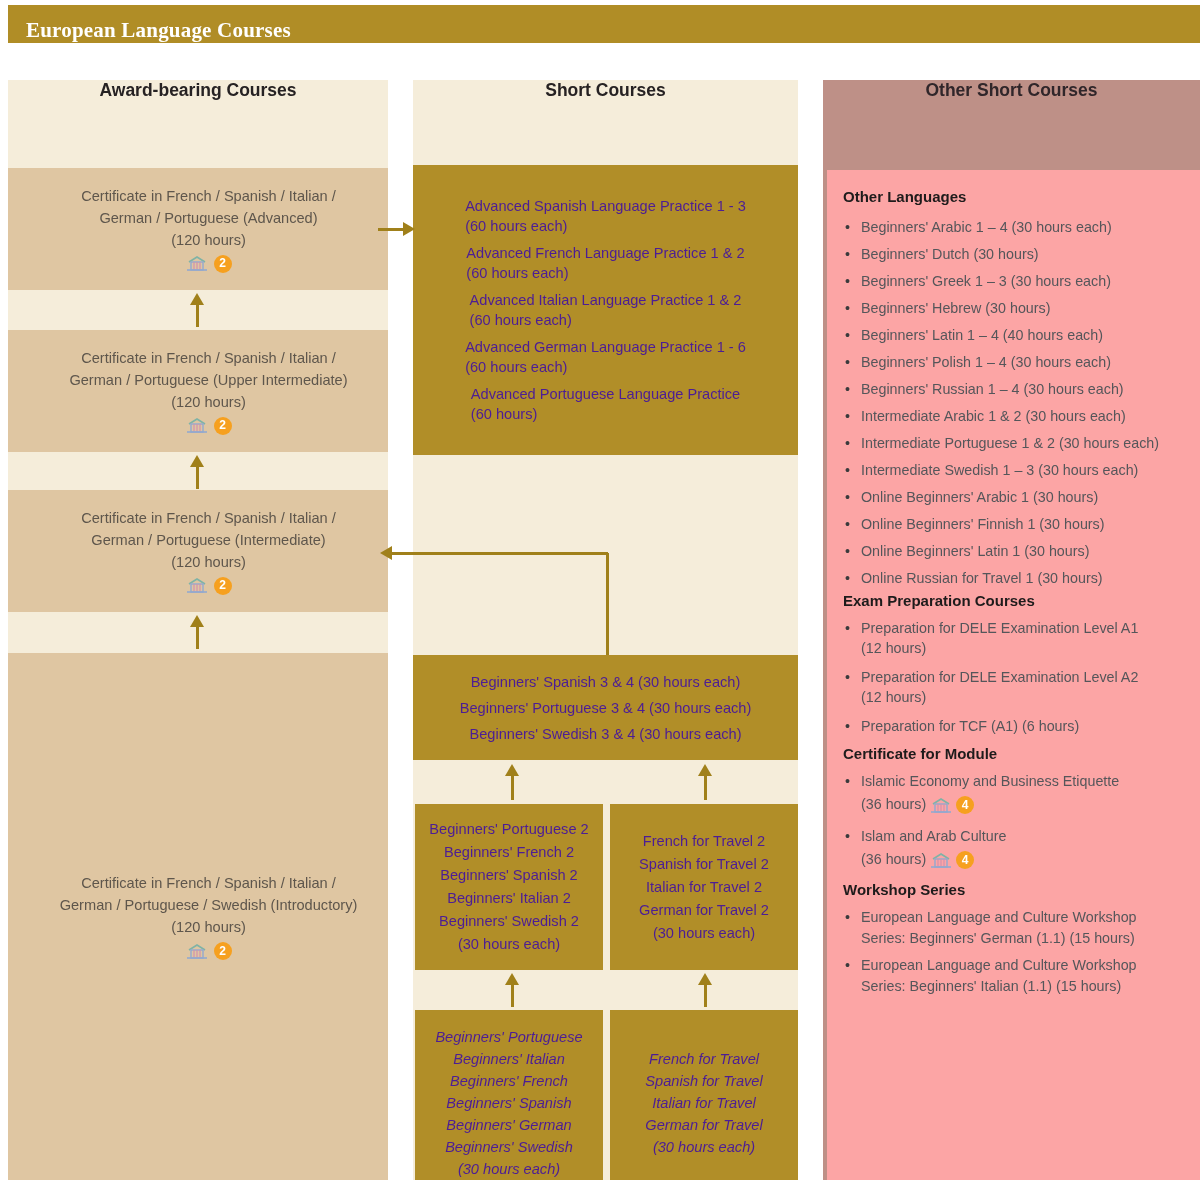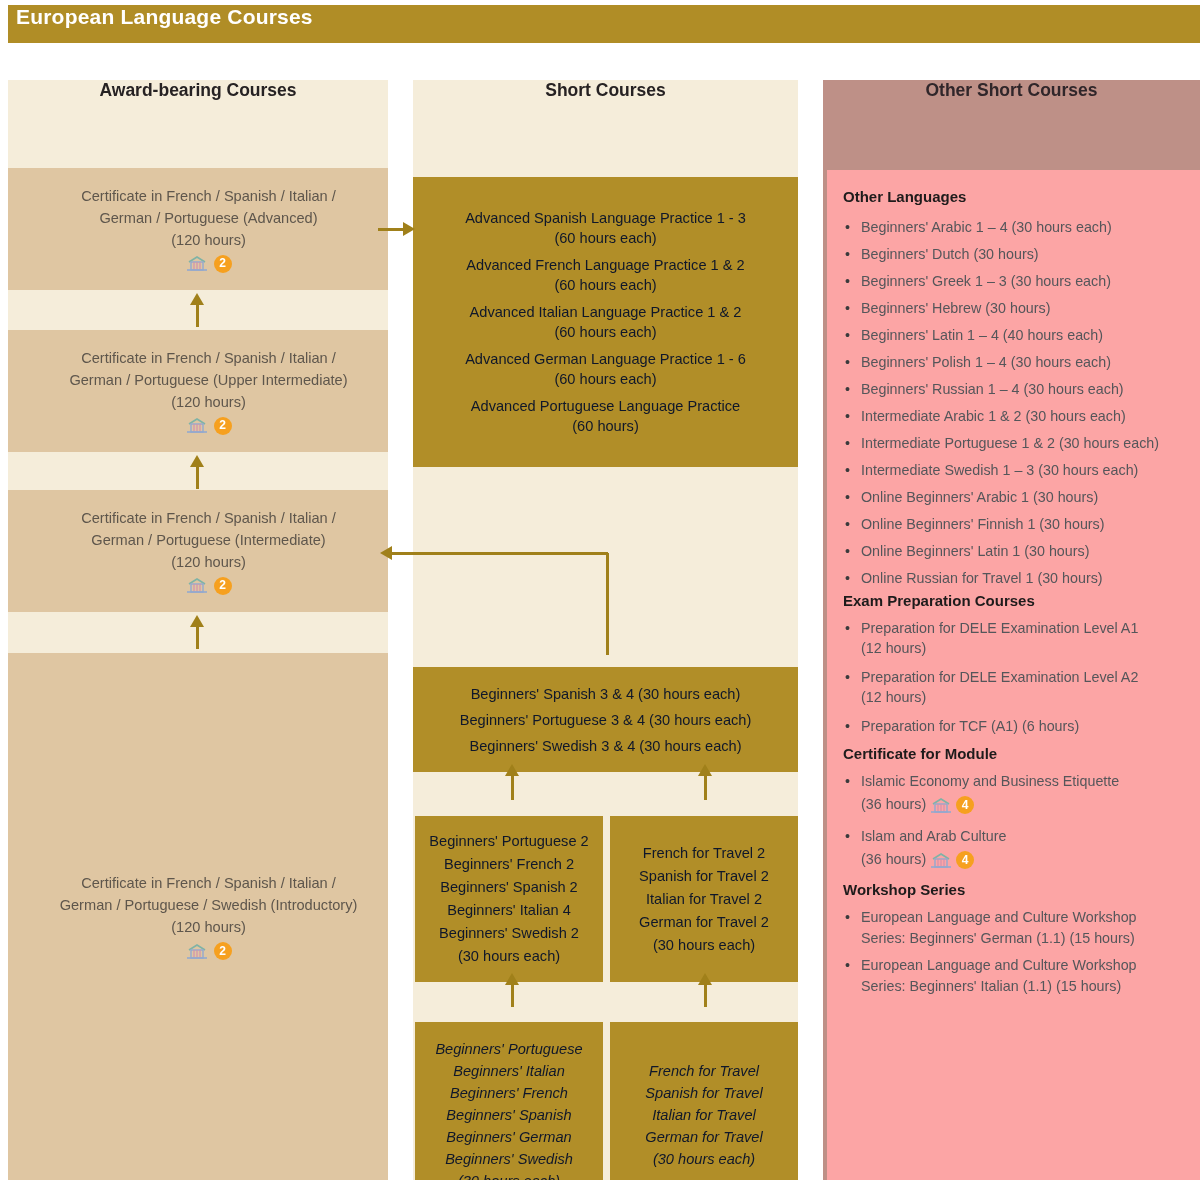--- a/index.html
+++ b/index.html
@@ -1,44 +1,44 @@
 <!DOCTYPE html>
 <html><head>
 <meta charset="utf-8">
 <style>
   * { margin:0; padding:0; box-sizing:border-box; }
   body { background:#ffffff; font-family:"Liberation Sans", sans-serif; }
   .page { position:relative; width:1200px; height:1180px; background:#ffffff; overflow:hidden; }
 
   
   .topbar { position:absolute; left:8px; right:0; top:5px; height:38px; background:#b0121f00; }
-  .topbar-inner { width:100%; height:100%; background:#b08d26; display:flex; align-items:flex-start; padding-left:8px; }
+  .topbar-inner { width:100%; height:100%; background:#b08d26; display:flex; align-items:flex-end; padding-left:18px;font-family:Liberation Serif, serif; }
   .topbar-inner h1 { color:#ffffff; font-size:21px; font-weight:bold; letter-spacing:0.2px; }
 
   
   .col { position:absolute; top:80px; bottom:0; }
   .col-left  { left:8px;   width:380px; background:#f5edda; }
   .col-mid   { left:413px; width:385px; background:#f5edda; }
   .col-right { left:823px; width:377px; background:#be9087; }
 
   .col-head { text-align:center; font-weight:bold; font-size:17.5px; color:#262223; }
   .col-right .col-head { color:#30262a; }
 
   
   .award-box { position:absolute; left:0; width:380px; background:#dfc6a2; color:#5e564c;
                display:flex; flex-direction:column; align-items:center; justify-content:center;
                font-size:14.6px; line-height:21px; text-align:center; row-gap:1px;padding-left:21px; }
   .badge-row { display:flex; align-items:center; gap:6px; margin-top:3px; }
   .badge { display:inline-flex; width:18px; height:18px; border-radius:50%; background:#f6a01f;
            color:#fff; font-size:12px; font-weight:bold; align-items:center; justify-content:center; }
 
   
-  .gold-box { position:absolute; background:#b18e28; color:#0f172a; text-align:center;
+  .gold-box { position:absolute; background:#b18e28; color:#4c1d95; 
               display:flex; flex-direction:column; align-items:center; justify-content:center;
-              font-size:14.6px; line-height:20px;margin-top:12px; }
+              font-size:14.6px; line-height:20px; }
   .adv-item { margin:3.5px 0; }
   .g-line { line-height:26px; }
   .p-line { line-height:23px; }
   .b-line { line-height:22px;font-style:italic; }
 
   
   .arrow-up { position:absolute; width:14px; }
   .arrow-up .head { width:0; height:0; border-left:7px solid transparent; border-right:7px solid transparent;
                     border-bottom:12px solid #a0801a; }
   .arrow-up .stem { width:3px; background:#a0801a; margin:0 auto; }
@@ -169,21 +169,21 @@
     <div class="gold-box" style="top:575px; left:0; width:385px; height:105px;">
       <div class="g-line">Beginners' Spanish 3 &amp; 4  (30 hours each)</div>
       <div class="g-line">Beginners' Portuguese 3 &amp; 4  (30 hours each)</div>
       <div class="g-line">Beginners' Swedish 3 &amp; 4 (30 hours each)</div>
     </div>
 
     <div class="gold-box" style="top:724px; left:2px; width:188px; height:166px;">
       <div class="p-line">Beginners' Portuguese 2</div>
       <div class="p-line">Beginners' French 2</div>
       <div class="p-line">Beginners' Spanish 2</div>
-      <div class="p-line">Beginners' Italian 4</div>
+      <div class="p-line">Beginners' Italian 2</div>
       <div class="p-line">Beginners' Swedish 2</div>
       <div class="p-line">(30 hours each)</div>
     </div>
 
     <div class="gold-box" style="top:724px; left:197px; width:188px; height:166px;">
       <div class="p-line">French for Travel 2</div>
       <div class="p-line">Spanish for Travel 2</div>
       <div class="p-line">Italian for Travel 2</div>
       <div class="p-line">German for Travel 2</div>
       <div class="p-line">(30 hours each)</div>

